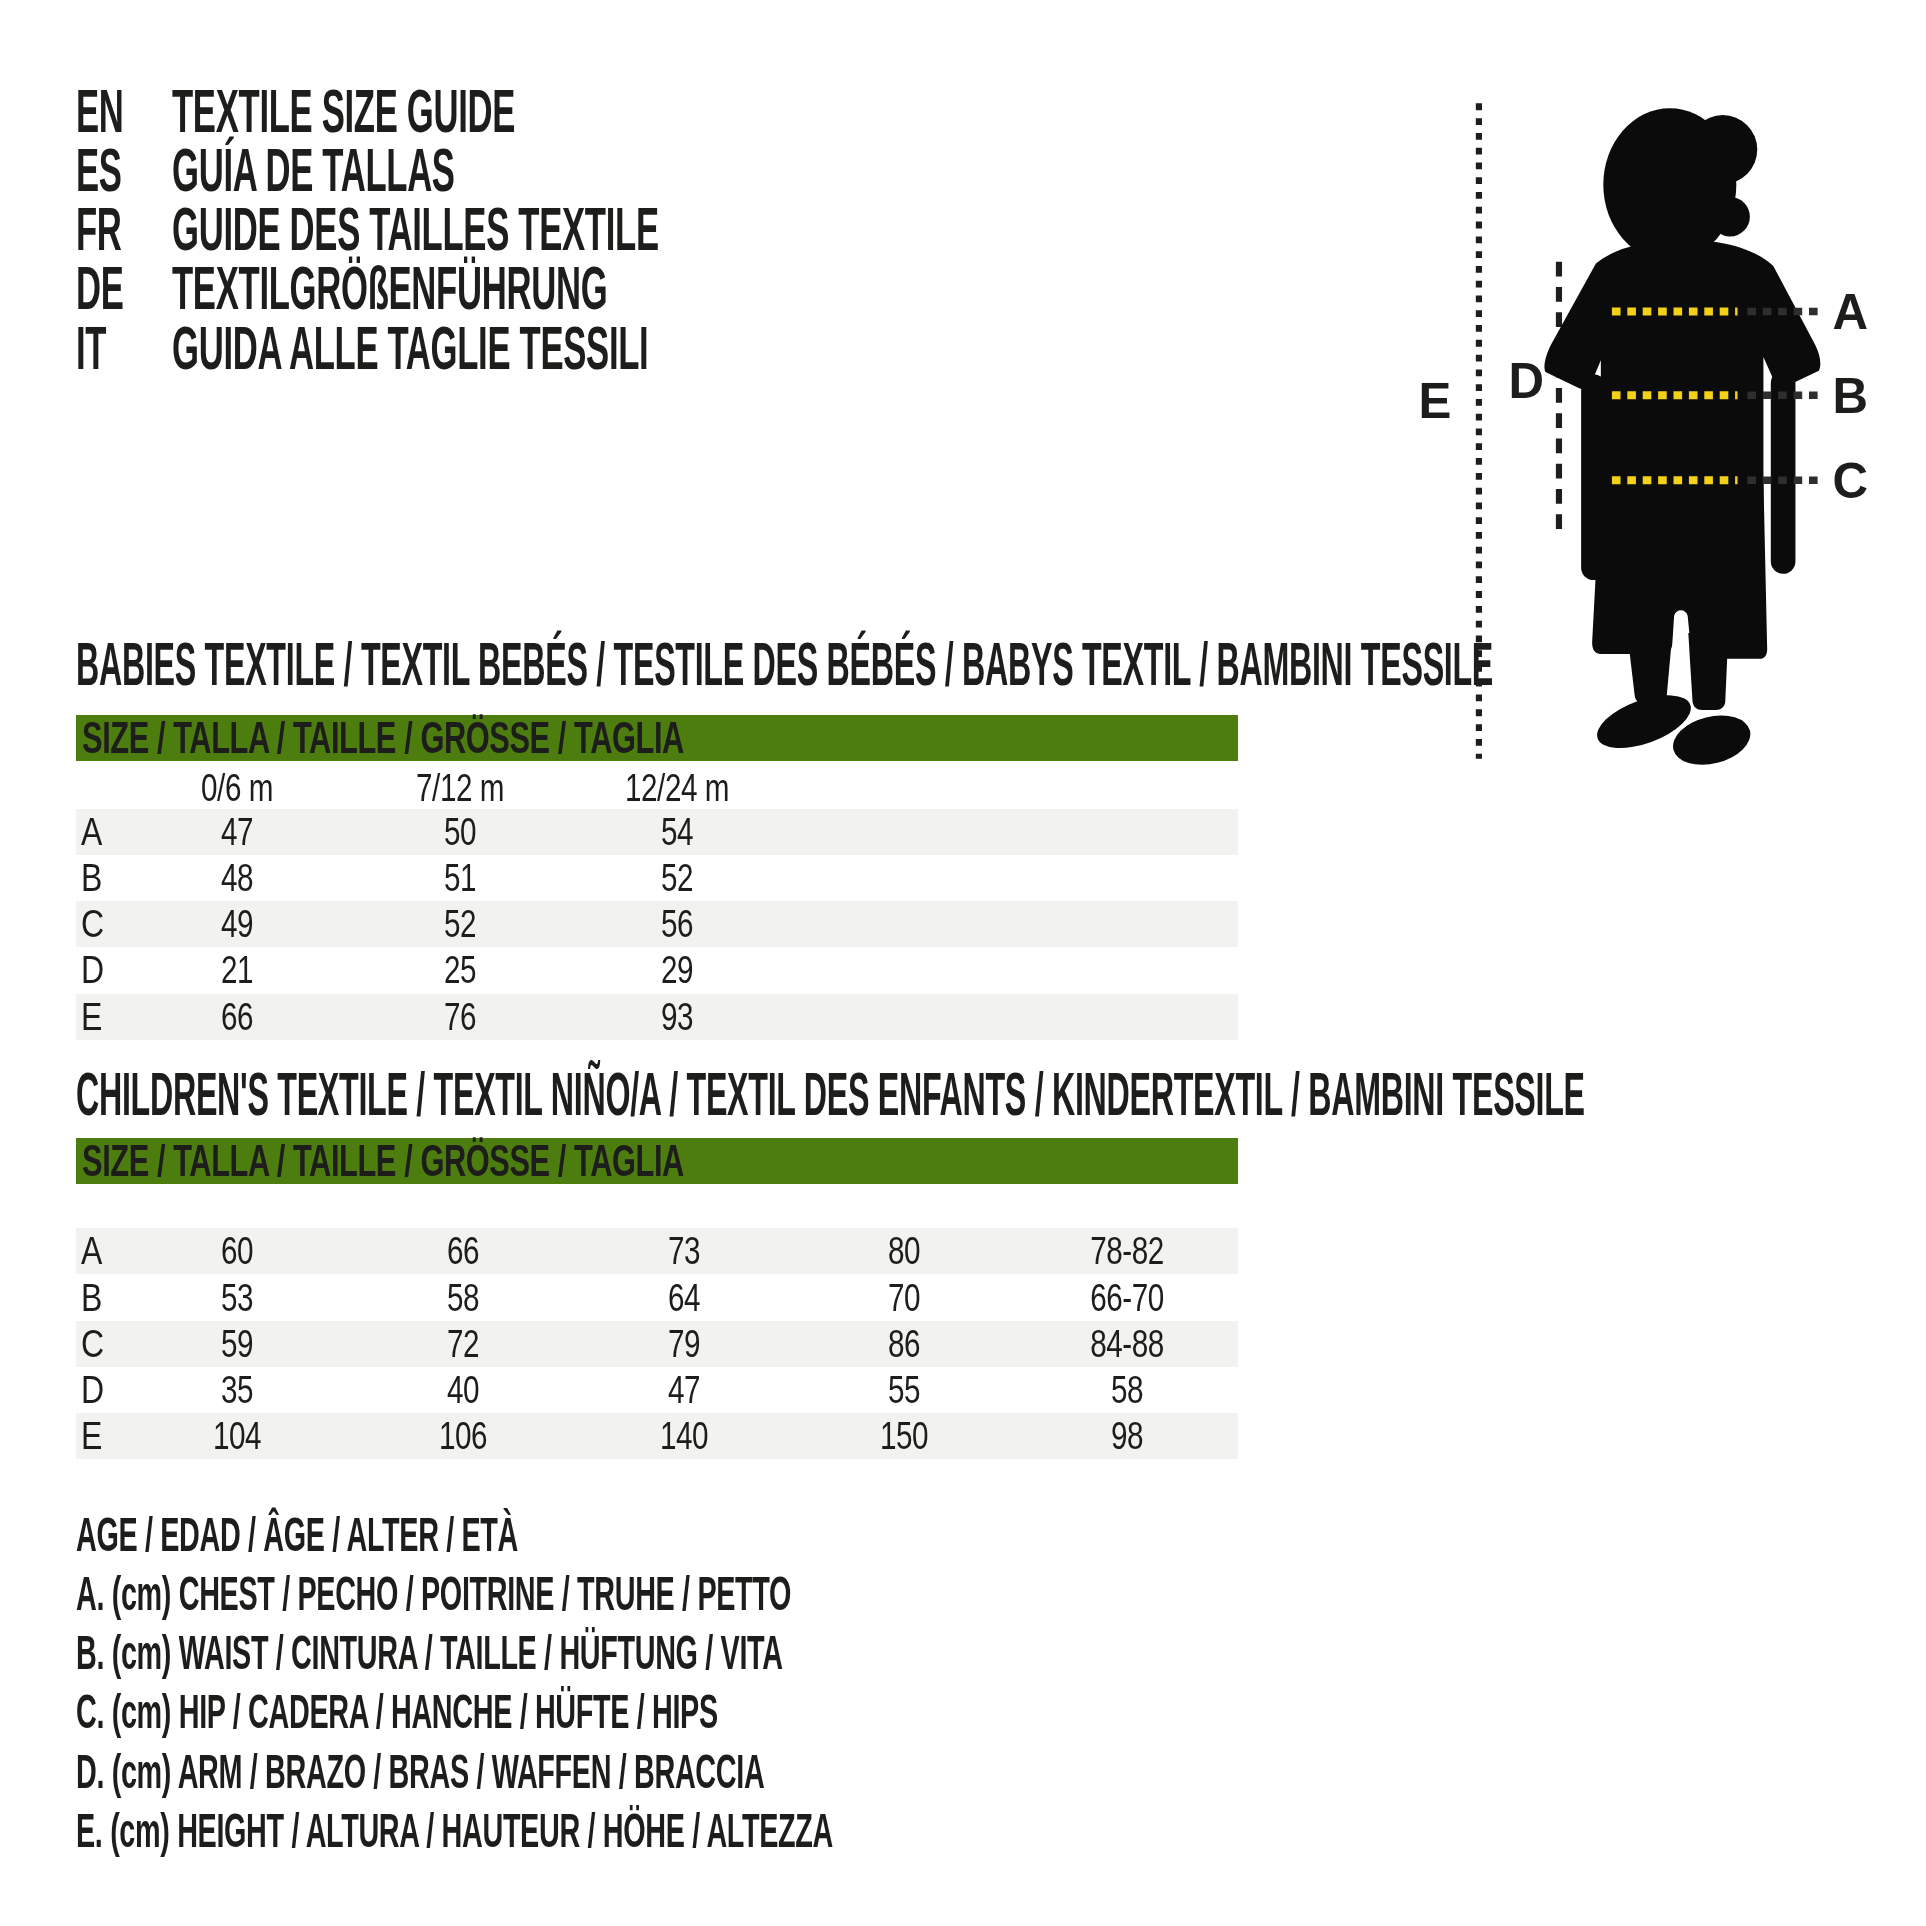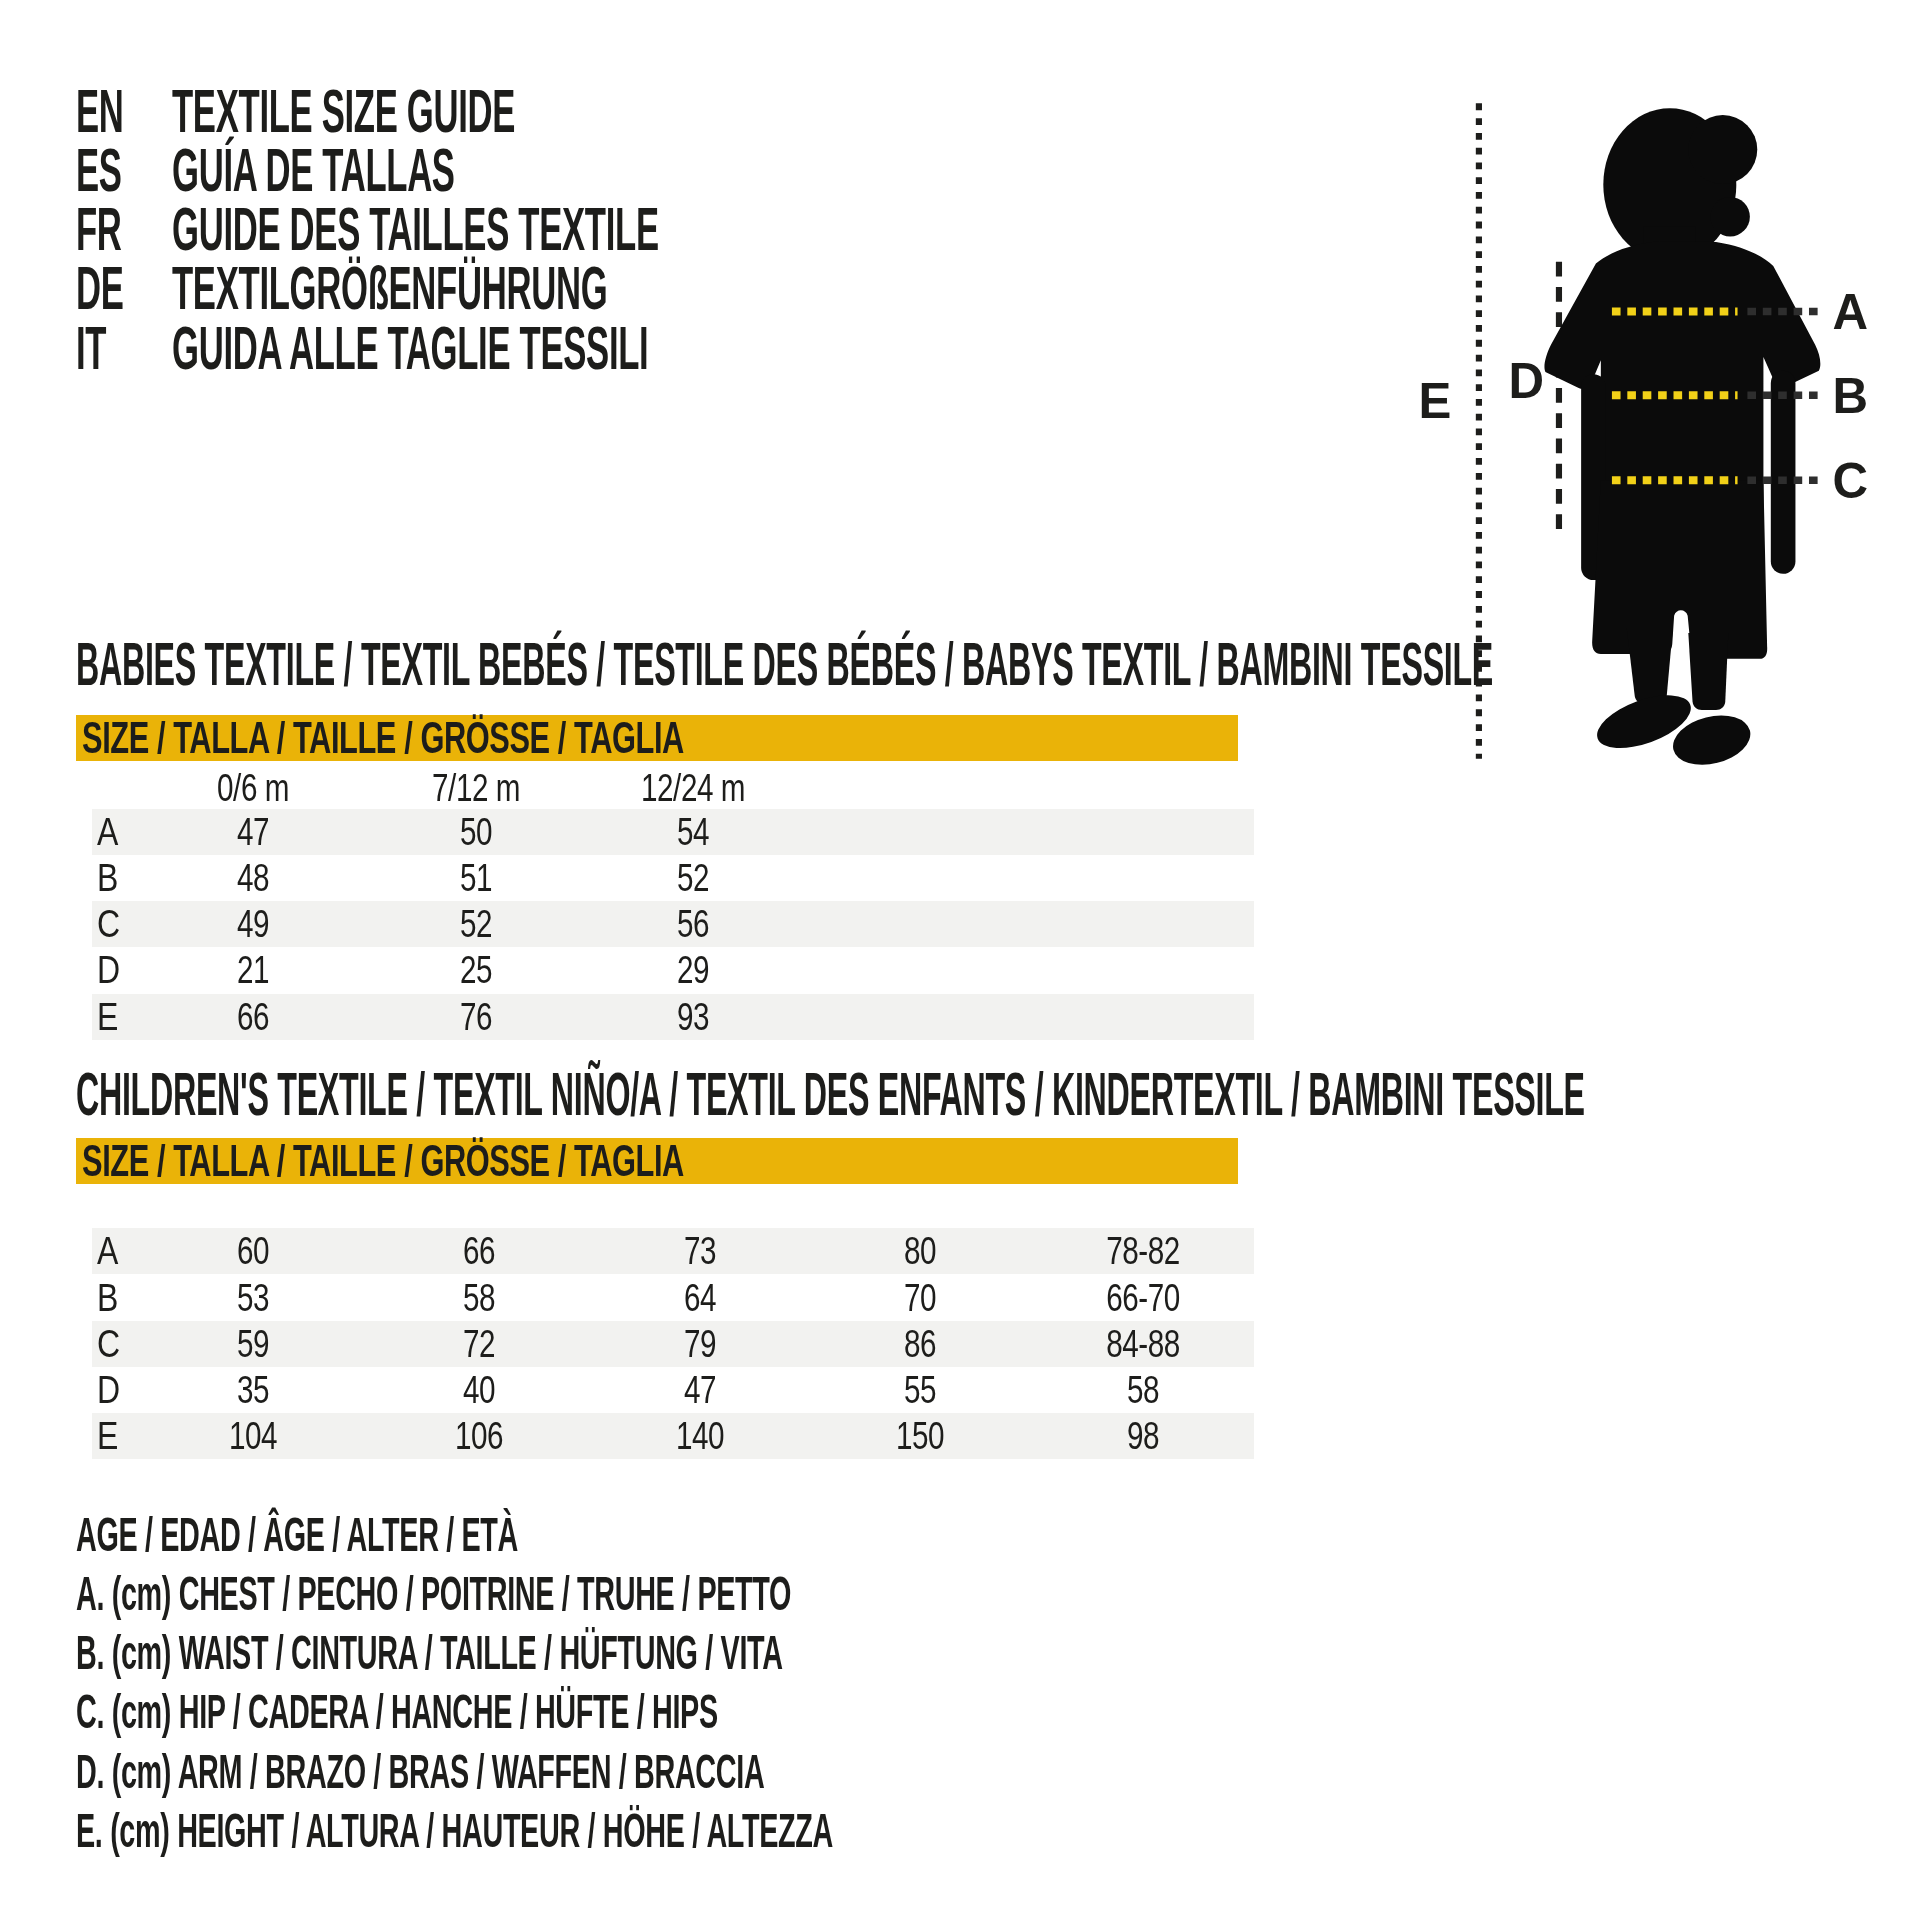--- a/index.html
+++ b/index.html
@@ -15,29 +15,29 @@
   }
   .lang-code{
     font-size:62px;font-weight:700;line-height:62px;letter-spacing:-0.6px;
     transform:scaleX(0.56);transform-origin:left top;white-space:nowrap;
   }
   .legend-line{
     font-size:48px;font-weight:700;line-height:48px;letter-spacing:-0.6px;
     transform:scaleX(0.60);transform-origin:left top;white-space:nowrap;
   }
   .bar{
-    background:#eab308;width:1162px;height:46px;left:76px;
+    background:#4d7c0f;width:1162px;height:46px;left:76px;
   }
   .bar-label{
     font-size:44px;font-weight:700;line-height:46px;letter-spacing:-0.6px;
     transform:scaleX(0.70);transform-origin:left center;white-space:nowrap;
     padding-left:8.6px;display:block;
   }
   .tablebox{left:76px;width:1162px;}
-  .trow{position:absolute;left:16px;width:1162px;height:46px;}
+  .trow{position:absolute;left:0;width:1162px;height:46px;}
   .trow.stripe{background:#f2f2f0;}
   .cell{
     position:absolute;top:0;height:46px;line-height:46px;
     font-size:38px;font-weight:400;letter-spacing:-0.6px;
     transform:translateX(-50%) scaleX(0.78);transform-origin:center center;
     white-space:nowrap;
   }
   .rowlabel{
     position:absolute;left:5px;top:0;height:46px;line-height:46px;
     font-size:39px;font-weight:400;letter-spacing:-0.6px;

